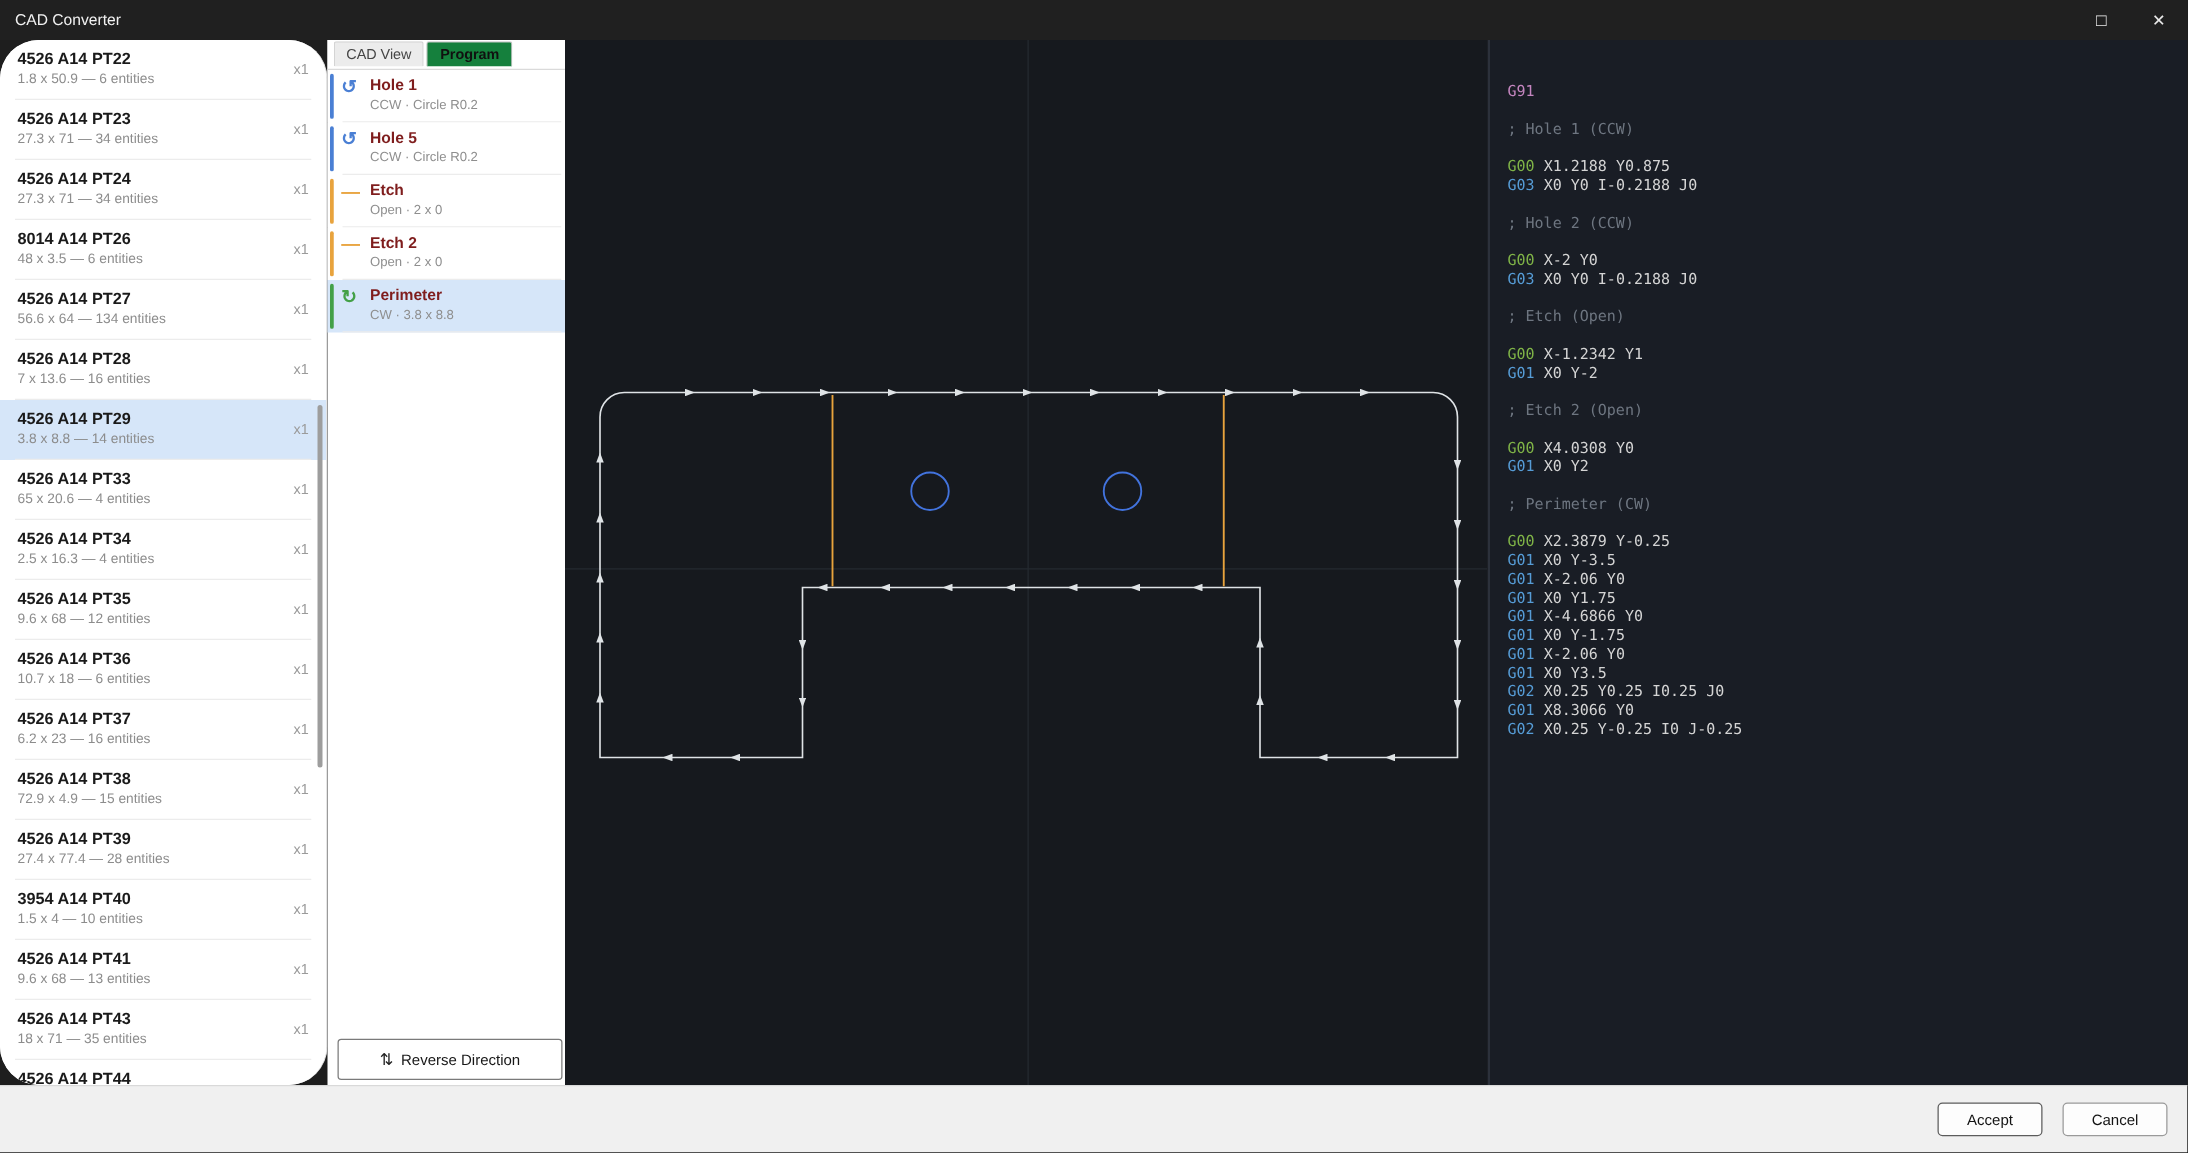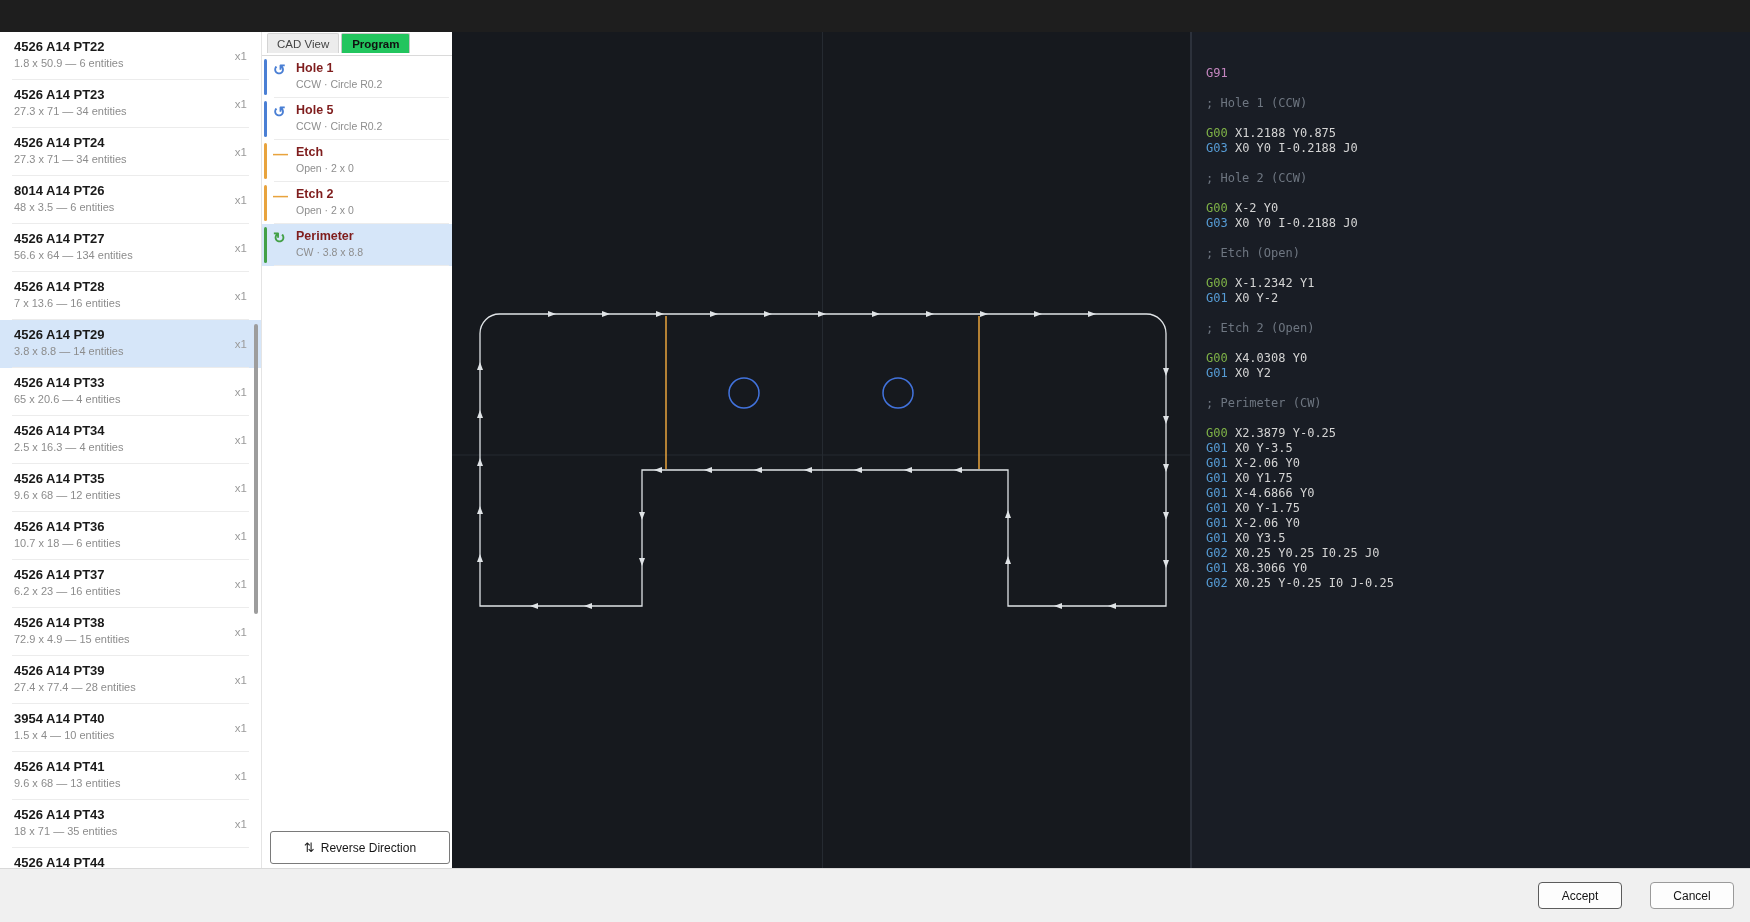--- a/index.html
+++ b/index.html
@@ -20,34 +20,34 @@
   .titlebar{position:absolute;top:0;left:0;width:100%;height:32px;background:var(--c-titlebar);
             display:flex;align-items:center;color:#fff;}
   .tb-title{font-size:12.5px;padding-left:12px;color:#f2f2f2;}
   .tb-buttons{margin-left:auto;display:flex;height:100%;}
   .tb-btn{width:46px;height:100%;display:flex;align-items:center;justify-content:center;cursor:default;}
   .tb-ico{color:#e9e9e9;font-size:13px;line-height:1;}
   
   .main{position:absolute;top:32px;left:0;width:1750px;height:836px;display:flex;}
   
   .sidebar{width:262px;height:100%;background:#fff;position:relative;overflow:hidden;
-           border-right:1px solid #e4e4e4;box-sizing:border-box;flex:none;}
+           border-right:1px solid #e4e4e4;box-sizing:border-box;flex:none;border-radius:31px;}
   .part-item{height:48px;box-sizing:border-box;padding:7px 14px 0 14px;position:relative;background:#fff;}
   .part-item::after{content:"";position:absolute;left:12px;right:12px;bottom:0;height:1px;background:#ececec;}
   .part-item.selected{background:var(--c-selection);}
   .p-name{font-size:13px;font-weight:700;color:#1a1a1a;white-space:nowrap;}
   .p-meta{font-size:11px;color:#8c8c8c;margin-top:3px;white-space:nowrap;}
   .p-qty{position:absolute;right:14px;top:50%;transform:translateY(-50%);font-size:11.5px;color:#9b9b9b;}
   .sb-scroll{position:absolute;right:3px;top:292px;width:4px;height:290px;background:#9d9d9d;border-radius:2px;}
   
   .midpanel{width:190px;height:100%;background:#fff;position:relative;flex:none;box-sizing:border-box;}
   .tabbar{display:flex;align-items:flex-start;height:24px;padding-left:5px;border-bottom:1px solid #dadada;background:#fff;box-sizing:border-box;}
   .tab{margin-right:2px;border:1px solid #d4d4d4;border-bottom:none;background:#ececec;color:#454545;
        padding:4px 9px 3px 9px;font-size:11.5px;border-radius:2px 2px 0 0;position:relative;top:1px;white-space:nowrap;}
-  .tab.active{background:#22c55e;font-weight:700;color:#101010;border-color:#c6c6c6;padding-left:10px;}
+  .tab.active{background:#15803d;font-weight:700;color:#101010;border-color:#c6c6c6;padding-left:10px;}
   .op-item{height:42px;box-sizing:border-box;position:relative;padding:5px 6px 0 34px;background:#fff;}
   .op-item::after{content:"";position:absolute;left:12px;right:3px;bottom:0;height:1px;background:#ececec;}
   .op-item.selected{background:var(--c-selection);}
   .op-accent{position:absolute;left:2px;top:3px;bottom:3px;width:3px;border-radius:2px;}
   .op-ico{position:absolute;left:11px;top:6px;font-size:15px;line-height:1;font-weight:700;}
   .op-title{font-size:12.5px;font-weight:700;color:#7f1d1d;white-space:nowrap;}
   .op-meta{font-size:10.5px;color:#8e8e8e;margin-top:3px;white-space:nowrap;}
   .reverse-btn{position:absolute;left:8px;bottom:4px;width:180px;height:33px;background:#fff;
                border:1px solid #7a7a7a;border-radius:3px;font-size:12px;color:#171717;
                font-family:"Liberation Sans", sans-serif;display:flex;align-items:center;justify-content:center;gap:6px;}
@@ -63,30 +63,41 @@
   .hole{fill:none;stroke:var(--c-hole);stroke-width:1.5;}
   
   .gcodepanel{width:560px;height:100%;background:var(--c-gcode-bg);box-sizing:border-box;
               border-left:2px solid #2c313b;padding:24px 0 0 14px;overflow:hidden;flex:none;}
   .gc-header{font-size:11.5px;color:#8e96a3;letter-spacing:.3px;}
   .gc-code{margin-top:10px;font-family:"DejaVu Sans Mono", monospace;font-size:12px;line-height:15px;white-space:pre;}
   .gcode-line{height:15px;}
   
   .footer{position:absolute;left:0;bottom:0;width:100%;height:54px;background:var(--c-footer);
           border-top:1px solid #d9d9d9;box-sizing:border-box;display:flex;align-items:center;
-          justify-content:flex-end;gap:28px;padding-right:16px;}
+          justify-content:flex-end;gap:16px;padding-right:16px;}
   .btn{width:84px;height:27px;background:#fdfdfd;border:1px solid #9a9a9a;border-radius:4px;
        font-size:12px;color:#141414;font-family:"Liberation Sans", sans-serif;}
   .btn-accept{border-color:#5c5c5c;}
 </style>
 </head>
 <body>
 
 <div id="app">
 
+  <div class="titlebar">
+    <span class="tb-title">CAD Converter</span>
+    <div class="tb-buttons">
+      <div class="tb-btn">
+        <span class="tb-ico" style="font-size:14px">□</span>
+      </div>
+      <div class="tb-btn">
+        <span class="tb-ico">✕</span>
+      </div>
+    </div>
+  </div>
 
   <div class="main">
 
     <div class="sidebar">
       <div id="parts-list">
           <div class="part-item">
             <div class="p-name">4526 A14 PT22</div>
             <div class="p-meta">1.8 x 50.9 — 6 entities</div>
             <div class="p-qty">x1</div>
           </div>

